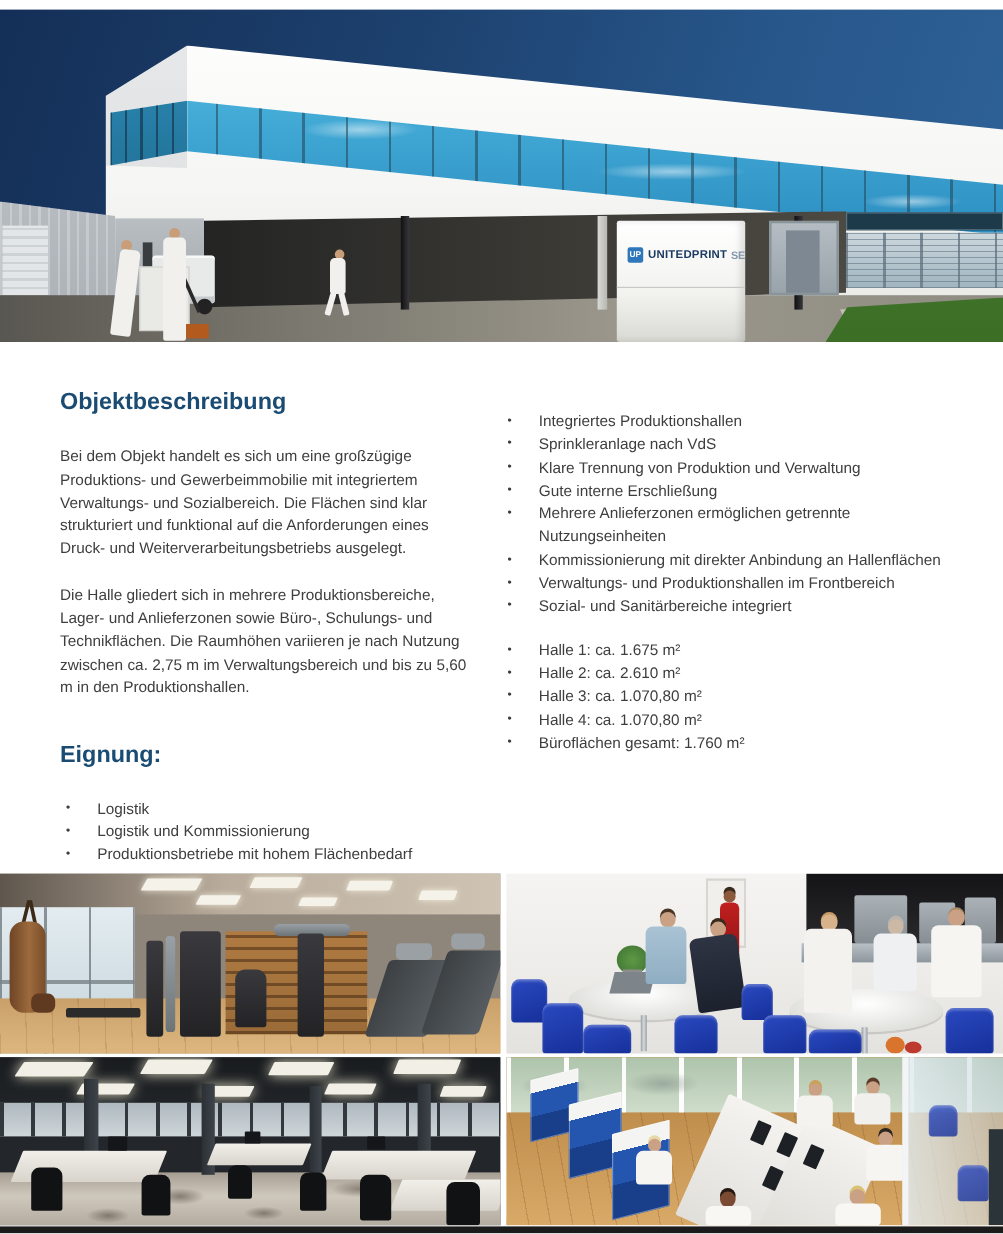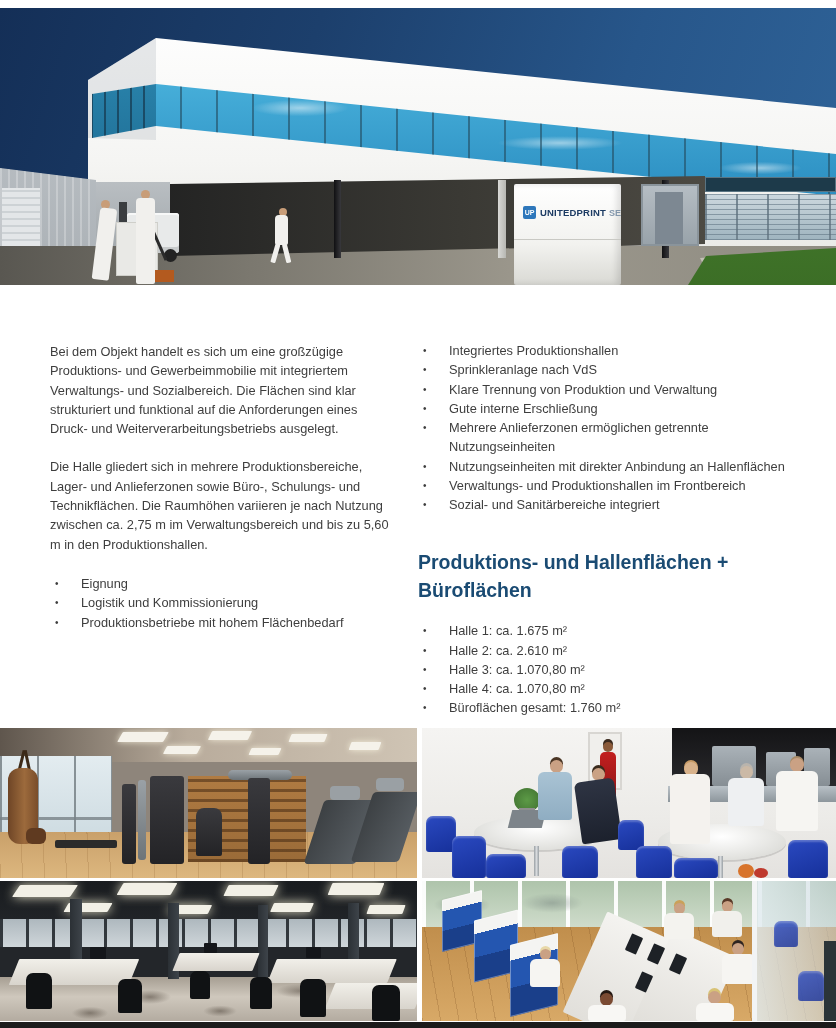--- a/index.html
+++ b/index.html
@@ -246,26 +246,28 @@
     <div class="abs sign-row">
       <div class="up-box">UP</div>
       <span class="brand">UNITEDPRINT</span>
       <span class="brand-se">SE</span>
     </div>
     <div class="abs sign-seam"></div>
   </div>
 
   <div class="columns">
     <div class="col-left">
+      <h2 class="heading">Objektbeschreibung</h2>
       <p class="para p1">Bei dem Objekt handelt es sich um eine großzügige Produktions- und Gewerbeimmobilie mit integriertem Verwaltungs- und Sozialbereich. Die Flächen sind klar strukturiert und funktional auf die Anforderungen eines Druck- und Weiterverarbeitungsbetriebs ausgelegt.</p>
       <p class="para p2">Die Halle gliedert sich in mehrere Produktionsbereiche, Lager- und Anlieferzonen sowie Büro-, Schulungs- und Technikflächen. Die Raumhöhen variieren je nach Nutzung zwischen ca. 2,75 m im Verwaltungsbereich und bis zu 5,60 m in den Produktionshallen.</p>
+      <h2 class="heading h-mid">Eignung:</h2>
       <div class="list">
         <div class="li">
             <span class="dot">•</span>
-            <span class="li-text">Eignung</span>
+            <span class="li-text">Logistik</span>
           </div>
         <div class="li">
             <span class="dot">•</span>
             <span class="li-text">Logistik und Kommissionierung</span>
           </div>
         <div class="li">
             <span class="dot">•</span>
             <span class="li-text">Produktionsbetriebe mit hohem Flächenbedarf</span>
           </div>
       </div>
@@ -288,32 +290,31 @@
         <div class="li">
             <span class="dot">•</span>
             <span class="li-text">Gute interne Erschließung</span>
           </div>
         <div class="li">
             <span class="dot">•</span>
             <span class="li-text">Mehrere Anlieferzonen ermöglichen getrennte Nutzungseinheiten</span>
           </div>
         <div class="li">
             <span class="dot">•</span>
-            <span class="li-text">Nutzungseinheiten mit direkter Anbindung an Hallenflächen</span>
+            <span class="li-text">Kommissionierung mit direkter Anbindung an Hallenflächen</span>
           </div>
         <div class="li">
             <span class="dot">•</span>
             <span class="li-text">Verwaltungs- und Produktionshallen im Frontbereich</span>
           </div>
         <div class="li">
             <span class="dot">•</span>
             <span class="li-text">Sozial- und Sanitärbereiche integriert</span>
           </div>
       </div>
-      <h2 class="heading h-mid">Produktions- und Hallenflächen + Büroflächen</h2>
       <div class="list tight">
         <div class="li">
             <span class="dot">•</span>
             <span class="li-text">Halle 1: ca. 1.675 m²</span>
           </div>
         <div class="li">
             <span class="dot">•</span>
             <span class="li-text">Halle 2: ca. 2.610 m²</span>
           </div>
         <div class="li">

